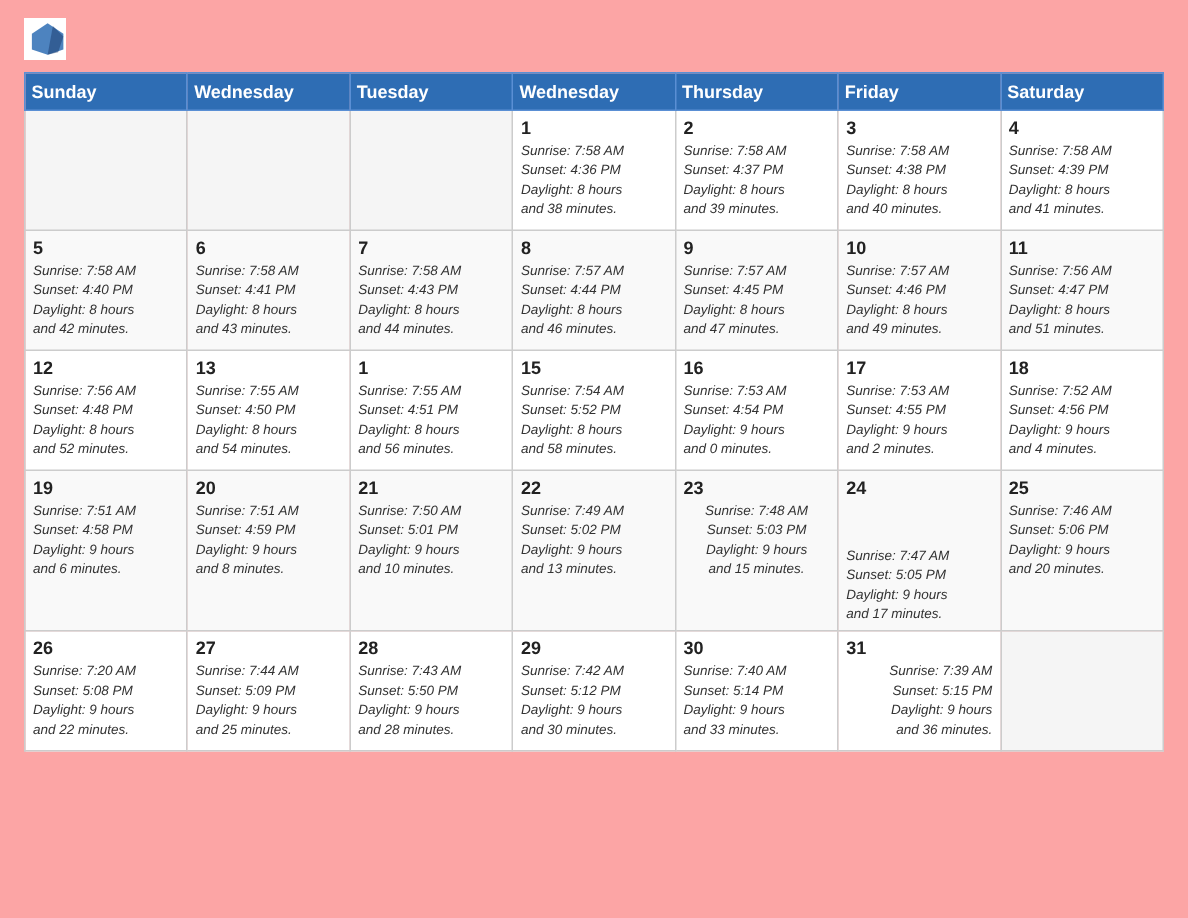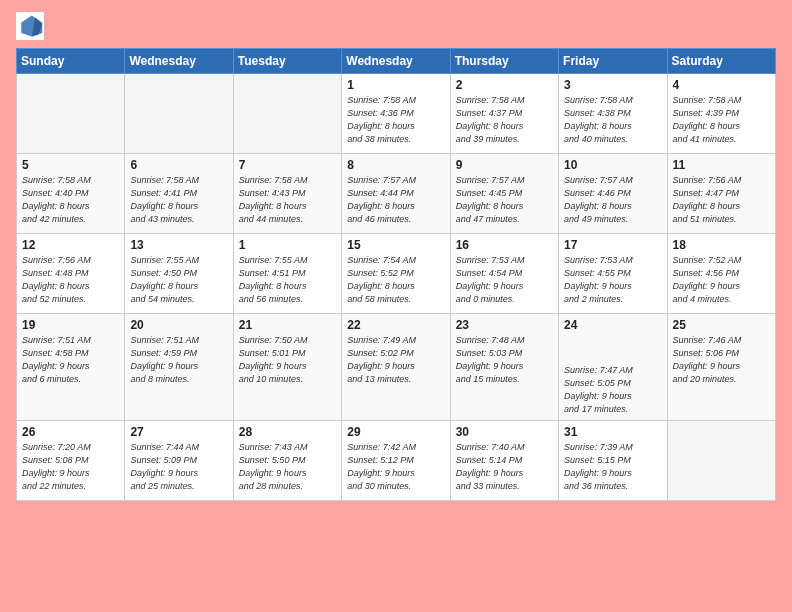--- a/index.html
+++ b/index.html
@@ -290,21 +290,21 @@
           </td>
           <td>
             <span class="day-number">22</span>
             <div class="day-info" style="white-space: pre-line;">Sunrise: 7:49 AM
 Sunset: 5:02 PM
 Daylight: 9 hours
 and 13 minutes.</div>
           </td>
           <td>
             <span class="day-number">23</span>
-            <div class="day-info" style="white-space: pre-line;">Sunrise: 7:48 AM
+            <div class="day-info" style="white-space: pre-line; text-align: center;">Sunrise: 7:48 AM
 Sunset: 5:03 PM
 Daylight: 9 hours
 and 15 minutes.</div>
           </td>
           <td>
             <span class="day-number">24</span>
             <div class="day-info" style="white-space: pre-line; margin-top: 32px;">Sunrise: 7:47 AM
 Sunset: 5:05 PM
 Daylight: 9 hours
 and 17 minutes.</div>
@@ -348,21 +348,21 @@
           </td>
           <td>
             <span class="day-number">30</span>
             <div class="day-info" style="white-space: pre-line;">Sunrise: 7:40 AM
 Sunset: 5:14 PM
 Daylight: 9 hours
 and 33 minutes.</div>
           </td>
           <td>
             <span class="day-number">31</span>
-            <div class="day-info" style="white-space: pre-line;">Sunrise: 7:39 AM
+            <div class="day-info" style="white-space: pre-line; text-align: right;">Sunrise: 7:39 AM
 Sunset: 5:15 PM
 Daylight: 9 hours
 and 36 minutes.</div>
           </td>
           <td class="empty"></td>
         </tr>
       </tbody>
   </table>
 </div>
 

